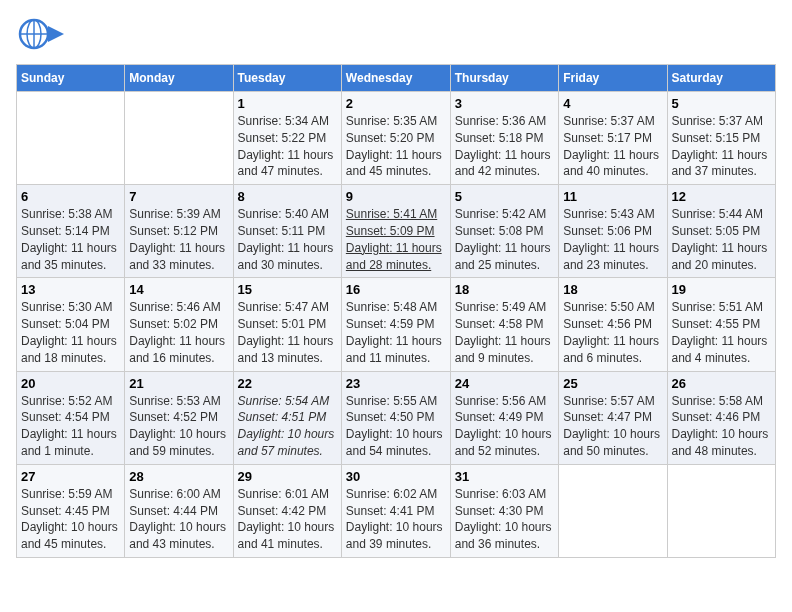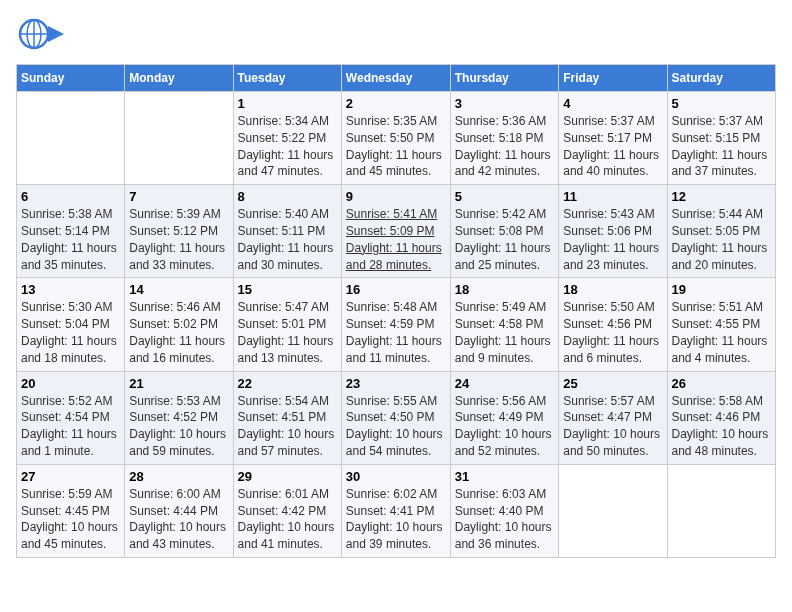--- a/index.html
+++ b/index.html
@@ -117,21 +117,21 @@
         <td class="empty" style="background: rgb(255, 255, 255);"></td>
         <td>
           <span class="day-num">1</span>
           <div class="day-info" style="white-space: pre-line;">Sunrise: 5:34 AM
 Sunset: 5:22 PM
 Daylight: 11 hours and 47 minutes.</div>
         </td>
         <td>
           <span class="day-num">2</span>
           <div class="day-info" style="white-space: pre-line;">Sunrise: 5:35 AM
-Sunset: 5:50 PM
+Sunset: 5:20 PM
 Daylight: 11 hours and 45 minutes.</div>
         </td>
         <td>
           <span class="day-num">3</span>
           <div class="day-info" style="white-space: pre-line;">Sunrise: 5:36 AM
 Sunset: 5:18 PM
 Daylight: 11 hours and 42 minutes.</div>
         </td>
         <td>
           <span class="day-num">4</span>
@@ -242,21 +242,21 @@
 Daylight: 11 hours and 1 minute.</div>
         </td>
         <td>
           <span class="day-num">21</span>
           <div class="day-info" style="white-space: pre-line;">Sunrise: 5:53 AM
 Sunset: 4:52 PM
 Daylight: 10 hours and 59 minutes.</div>
         </td>
         <td>
           <span class="day-num">22</span>
-          <div class="day-info" style="white-space: pre-line;">Sunrise: 5:54 AM
+          <div class="day-info" style="white-space: pre-line; font-style: italic;">Sunrise: 5:54 AM
 Sunset: 4:51 PM
 Daylight: 10 hours and 57 minutes.</div>
         </td>
         <td>
           <span class="day-num">23</span>
           <div class="day-info" style="white-space: pre-line;">Sunrise: 5:55 AM
 Sunset: 4:50 PM
 Daylight: 10 hours and 54 minutes.</div>
         </td>
         <td>
@@ -299,20 +299,20 @@
         </td>
         <td>
           <span class="day-num">30</span>
           <div class="day-info" style="white-space: pre-line;">Sunrise: 6:02 AM
 Sunset: 4:41 PM
 Daylight: 10 hours and 39 minutes.</div>
         </td>
         <td>
           <span class="day-num">31</span>
           <div class="day-info" style="white-space: pre-line;">Sunrise: 6:03 AM
-Sunset: 4:40 PM
+Sunset: 4:30 PM
 Daylight: 10 hours and 36 minutes.</div>
         </td>
         <td class="empty" style="background: rgb(255, 255, 255);"></td>
         <td class="empty" style="background: rgb(255, 255, 255);"></td>
       </tr>
     </tbody>
 </table>
 
 </body></html>

